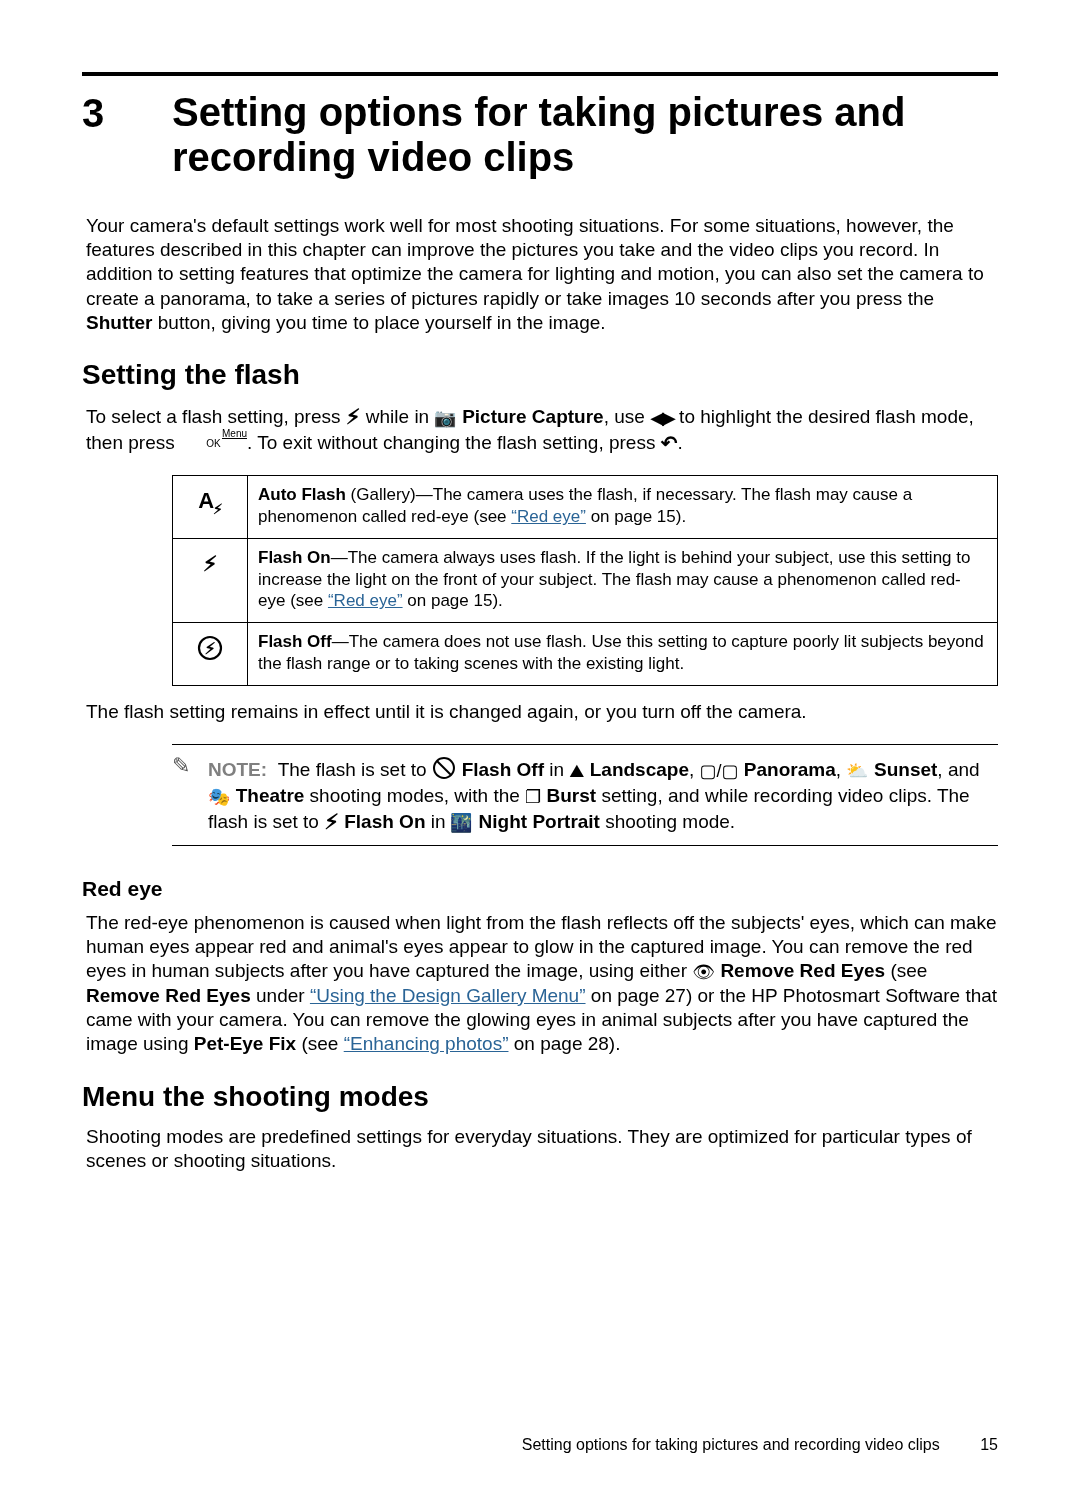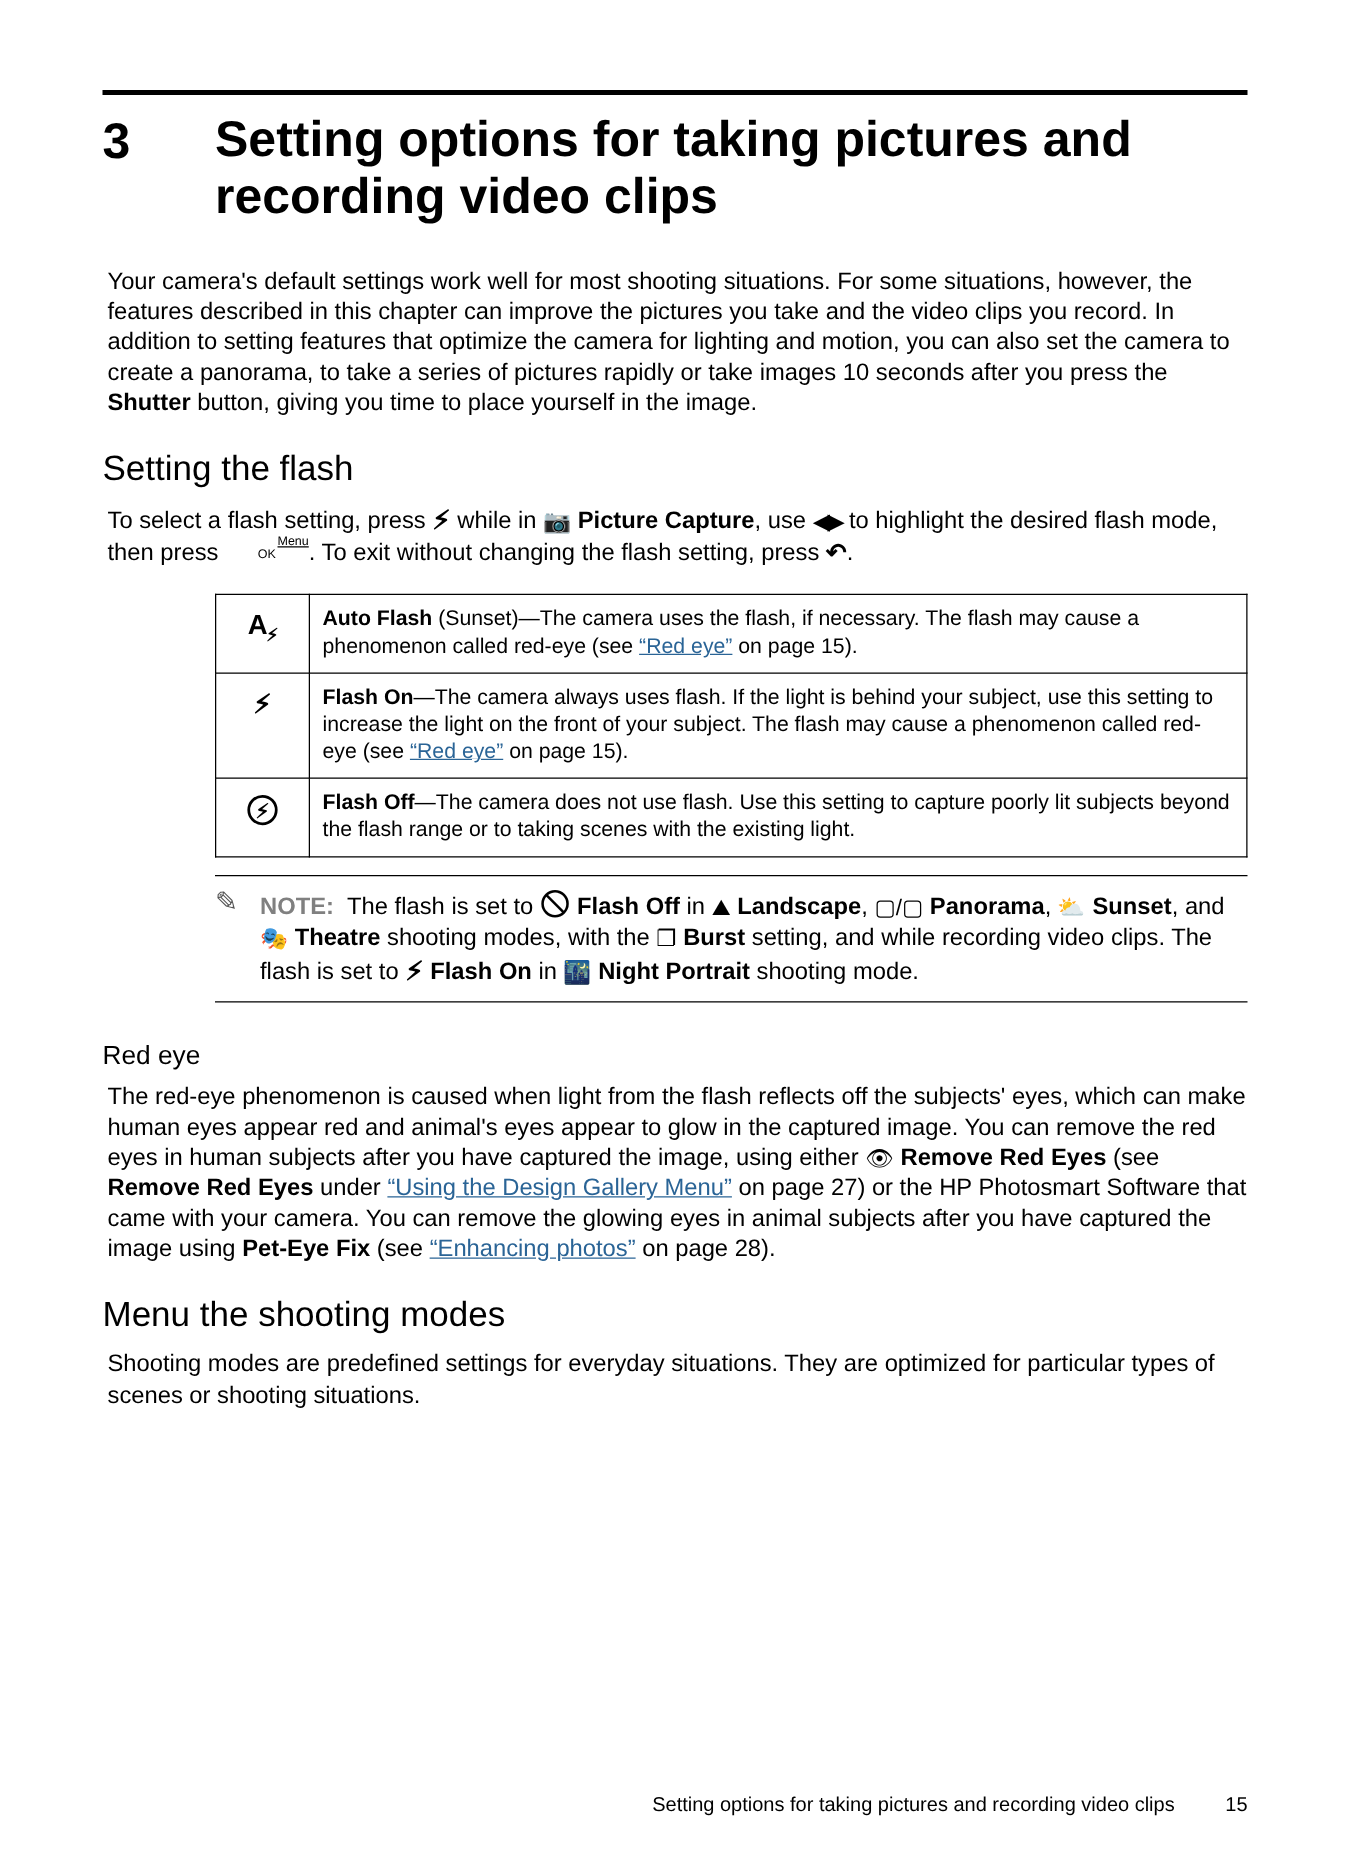--- a/index.html
+++ b/index.html
@@ -47,21 +47,21 @@
     line-height: 1.12;
   }
   .indent {
     margin-left: 90px;
   }
   .body-text {
     margin: 0 0 20px 4px;
   }
   .h2 {
     font-size: 28px;
-    font-weight: normal;
+    font-weight: bold;
     margin: 22px 0 10px 0;
   }
   .h2.small {
     font-size: 21px;
     margin: 30px 0 8px 0;
   }
   .link {
     color: var(--link);
   }
   table.flash {
@@ -153,21 +153,21 @@
   <p class="body-text indent sm-text">
     <span>To select a flash setting, press </span><span class="ico bolt-glyph">⚡︎</span><span> while in </span><span class="ico cam-glyph">📷</span>&nbsp;<b>Picture Capture</b><span>, use </span><span class="ico arrow-lr">◀▶</span><span> to highlight the desired flash mode, then press </span><span class="menuok"><span class="m">Menu</span><br>OK</span><span>. To exit without changing the flash setting, press </span><span class="ico back-glyph">↶</span>.
   </p>
 
   <div class="indent">
     <table class="flash">
       <tbody>
           <tr>
         <td class="icon"><span class="af-glyph">A<span class="af-sub">⚡︎</span></span></td>
         <td>
-          <b>Auto Flash</b><span> (Sunset)</span><span>—The camera uses the flash, if necessary. The flash may cause a phenomenon called red-eye (see </span><a href="#" class="link">“Red eye”</a><span> on page 15).</span>
+          <b>Auto Flash</b><span> (Gallery)</span><span>—The camera uses the flash, if necessary. The flash may cause a phenomenon called red-eye (see </span><a href="#" class="link">“Red eye”</a><span> on page 15).</span>
         </td>
       </tr>
       <tr>
         <td class="icon"><span class="bolt-glyph">⚡︎</span></td>
         <td>
           <b>Flash On</b><span>—The camera always uses flash. If the light is behind your subject, use this setting to increase the light on the front of your subject. The flash may cause a phenomenon called red-eye (see </span><a href="#" class="link">“Red eye”</a><span> on page 15).</span>
         </td>
       </tr>
       <tr>
         <td class="icon">
@@ -177,20 +177,21 @@
           </svg>
         </td>
         <td>
           <b>Flash Off</b><span>—The camera does not use flash. Use this setting to capture poorly lit subjects beyond the flash range or to taking scenes with the existing light.</span>
         </td>
       </tr>
     </tbody>
       </table>
   </div>
 
+  <p class="body-text indent">The flash setting remains in effect until it is changed again, or you turn off the camera.</p>
 
   <div class="note-block">
     <div class="note-row">
       <div class="note-icon">✎</div>
       <div>
         <span class="note-label">NOTE:</span>&nbsp;&nbsp;<span>The flash is set to </span><span class="ico noflash">🛇</span>&nbsp;<b>Flash Off</b><span> in </span><span class="ico mount-glyph">⛰</span>&nbsp;<b>Landscape</b><span>, </span><span class="ico pano-glyph">▢/▢</span>&nbsp;<b>Panorama</b><span>, </span><span class="ico sun-glyph">⛅</span>&nbsp;<b>Sunset</b><span>, and </span><span class="ico thea-glyph">🎭</span>&nbsp;<b>Theatre</b><span> shooting modes, with the </span><span class="ico burst-glyph">❐</span>&nbsp;<b>Burst</b><span> setting, and while recording video clips. The flash is set to </span><span class="ico bolt-glyph">⚡︎</span>&nbsp;<b>Flash On</b><span> in </span><span class="ico night-glyph">🌃</span>&nbsp;<b>Night Portrait</b><span> shooting mode.</span>
       </div>
     </div>
   </div>
 

